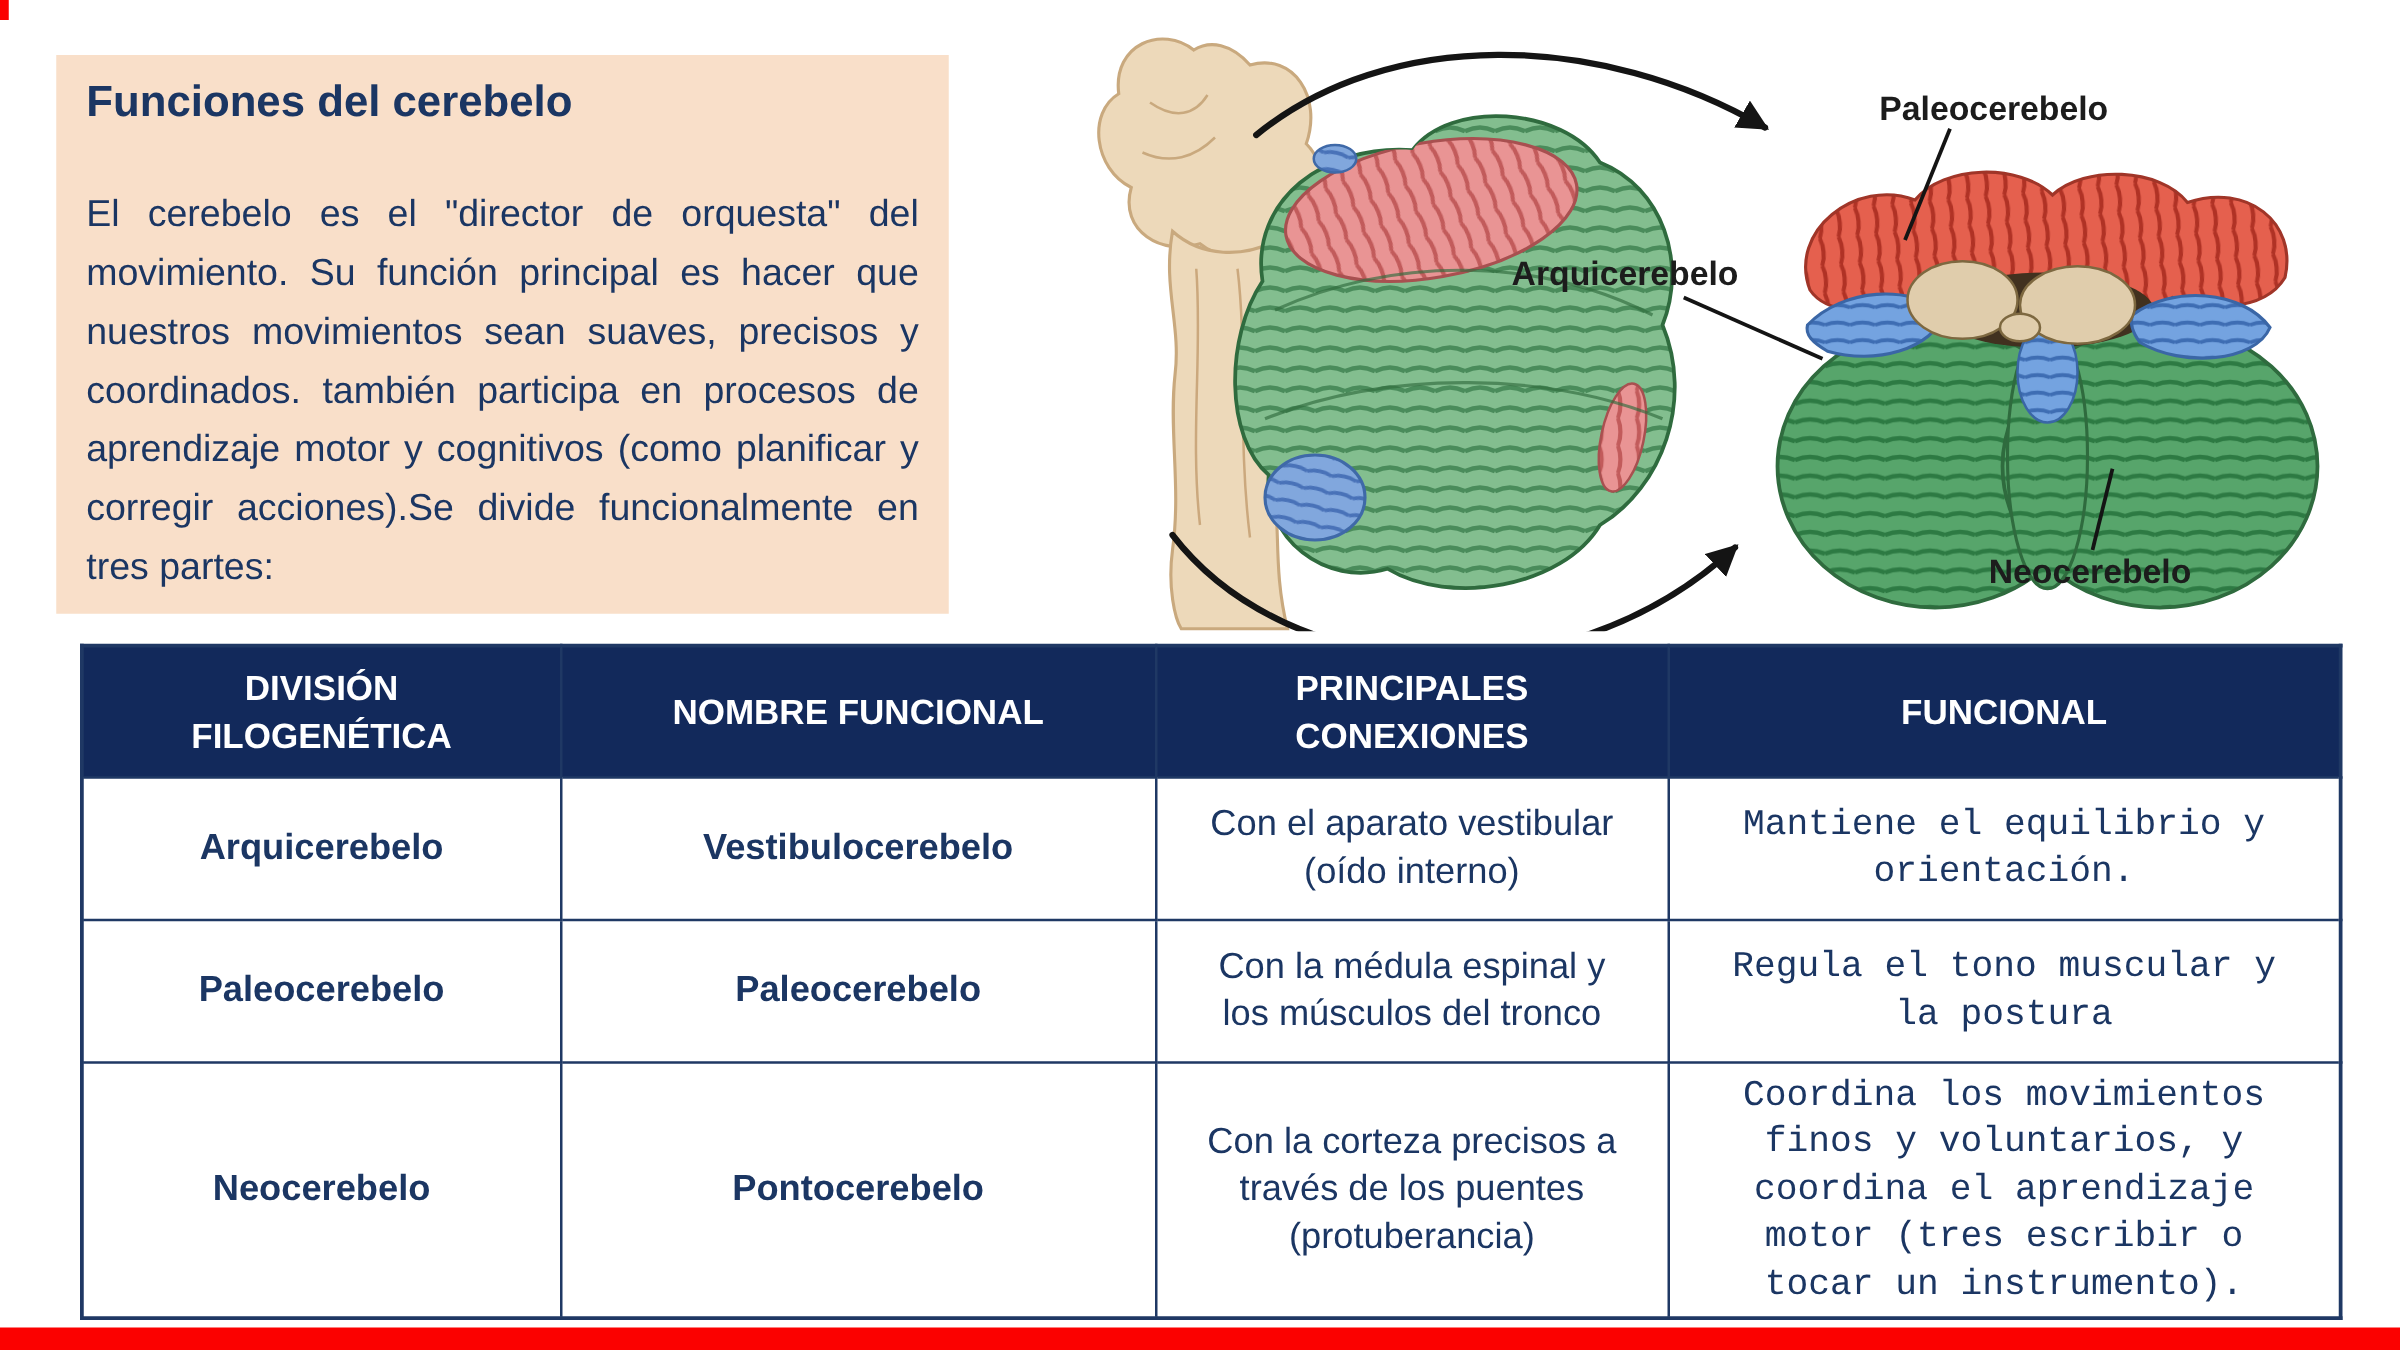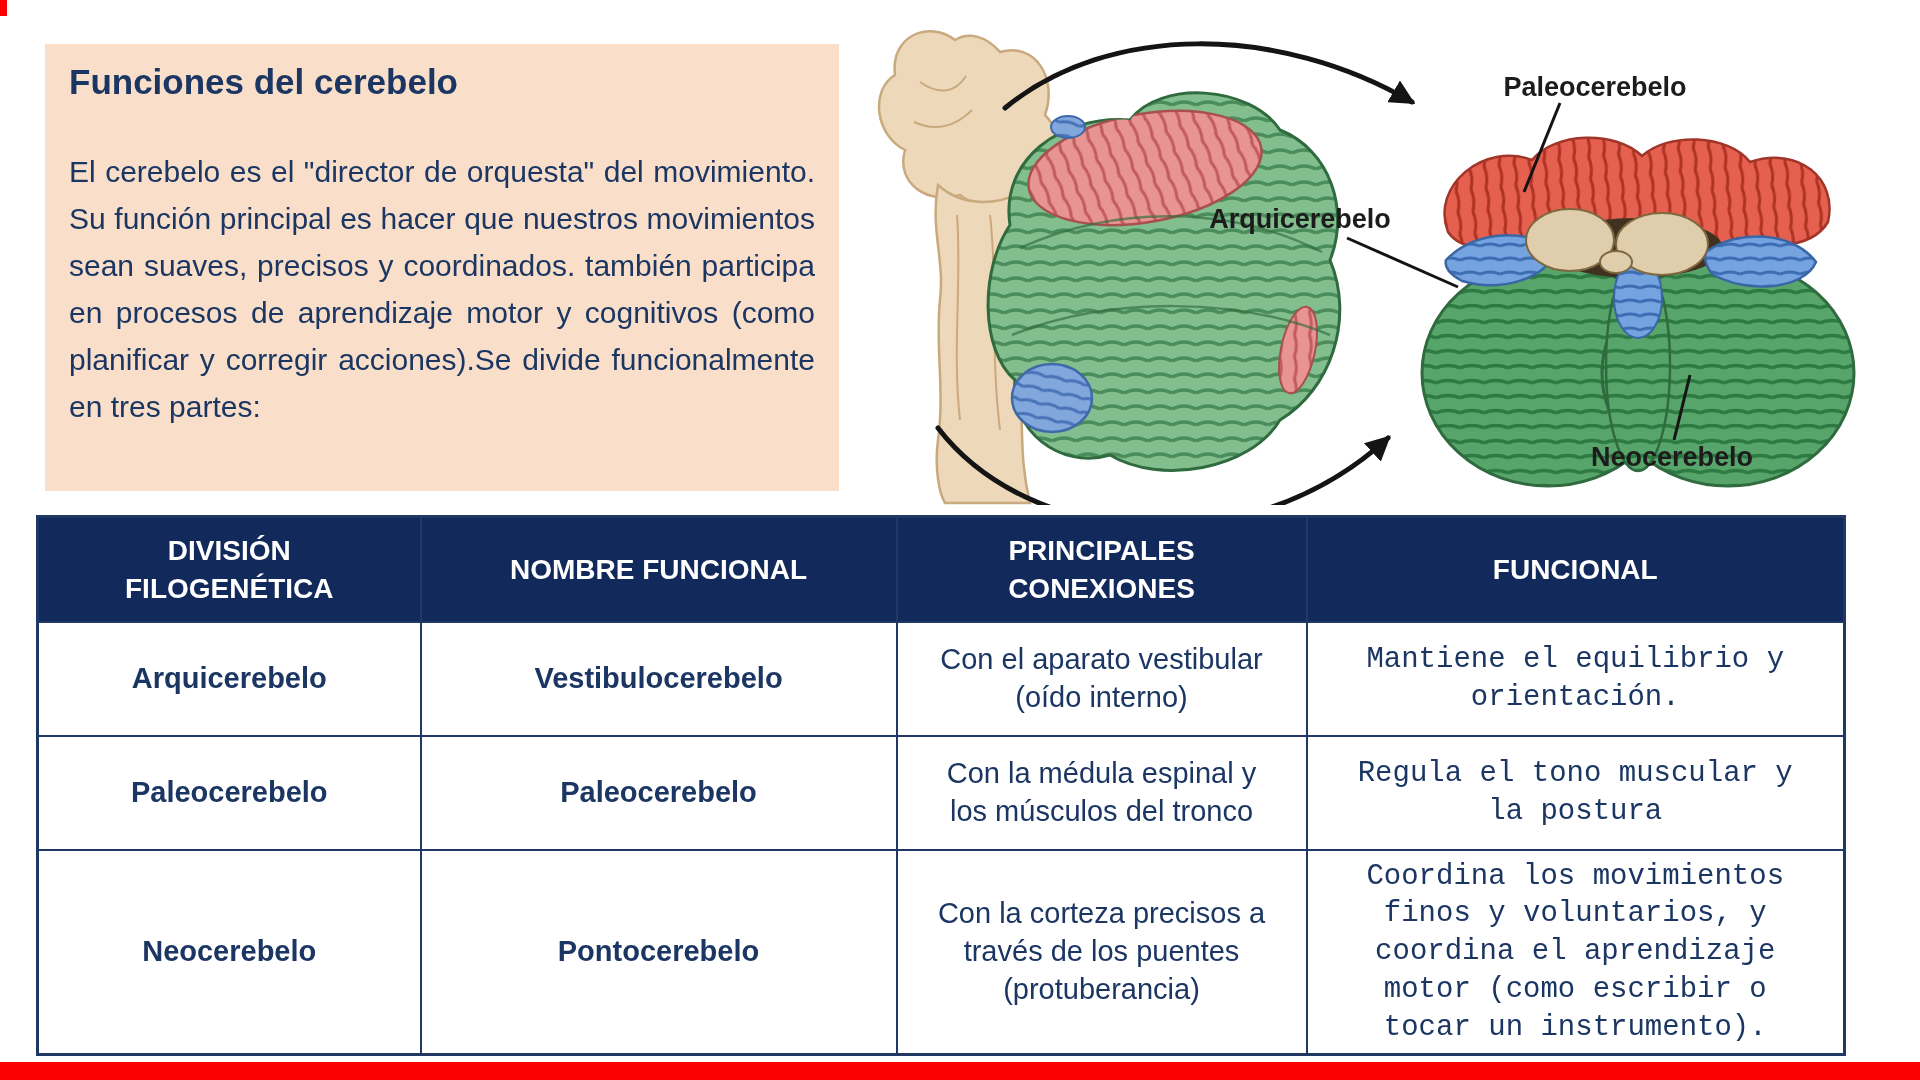--- a/index.html
+++ b/index.html
@@ -6,38 +6,38 @@
   body{
     width:1920px;height:1080px;position:relative;overflow:hidden;
     background:#ffffff;
     font-family:"Liberation Sans","DejaVu Sans",sans-serif;
   }
   
   .corner-mark{position:absolute;left:0;top:0;width:7px;height:16px;background:#fb0100;}
 
   
   .info-box{
-    position:absolute;left:45px;top:44px;width:794px;height:447px;
+    position:absolute;left:45px;top:44px;width:714px;height:447px;
     background:#f9dfc9;box-sizing:border-box;padding:18px 24px 0 24px;
   }
   .info-title{
     font-size:35px;font-weight:bold;color:#1b3663;margin:0 0 46px 0;letter-spacing:0;
   }
   .info-body{
     font-size:30px;line-height:47px;color:#1b3663;margin:0;
     text-align:justify;
   }
 
   
   .illustration{position:absolute;left:860px;top:0;width:1060px;height:505px;}
   .illo-label{font-family:"Liberation Sans","DejaVu Sans",sans-serif;font-weight:bold;font-size:27px;fill:#1c1c1c;}
 
   
   table.cere-table{
-    position:absolute;left:36px;top:515px;width:1807px;
+    position:absolute;left:64px;top:515px;width:1807px;
     border-collapse:collapse;table-layout:fixed;
     font-family:"Liberation Sans","DejaVu Sans",sans-serif;
   }
   table.cere-table td,table.cere-table th{
     border:2px solid #1f3864;text-align:center;vertical-align:middle;
   }
   table.cere-table{border:3px solid #1f3864;}
   th.hdr{
     background:#12295b;color:#ffffff;font-size:28px;font-weight:bold;
     height:103px;line-height:1.35;white-space:pre-line;padding:0 10px;
@@ -174,18 +174,18 @@
     <tr class="r2">
       <td class="cell c-division">Paleocerebelo</td>
       <td class="cell c-nombre">Paleocerebelo</td>
       <td class="cell c-conexiones">Con la médula espinal y los músculos del tronco</td>
       <td class="cell c-funciones">Regula el tono muscular y la postura</td>
     </tr>
     <tr class="r3">
       <td class="cell c-division">Neocerebelo</td>
       <td class="cell c-nombre">Pontocerebelo</td>
       <td class="cell c-conexiones">Con la corteza precisos a través de los puentes (protuberancia)</td>
-      <td class="cell c-funciones">Coordina los movimientos finos y voluntarios, y coordina el aprendizaje motor (como escribir o tocar un instrumento).</td>
+      <td class="cell c-funciones">Coordina los movimientos finos y voluntarios, y coordina el aprendizaje motor (tres escribir o tocar un instrumento).</td>
     </tr>
   </tbody>
 </table>
 
 <div class="red-bar"></div>
 
 </body></html>

